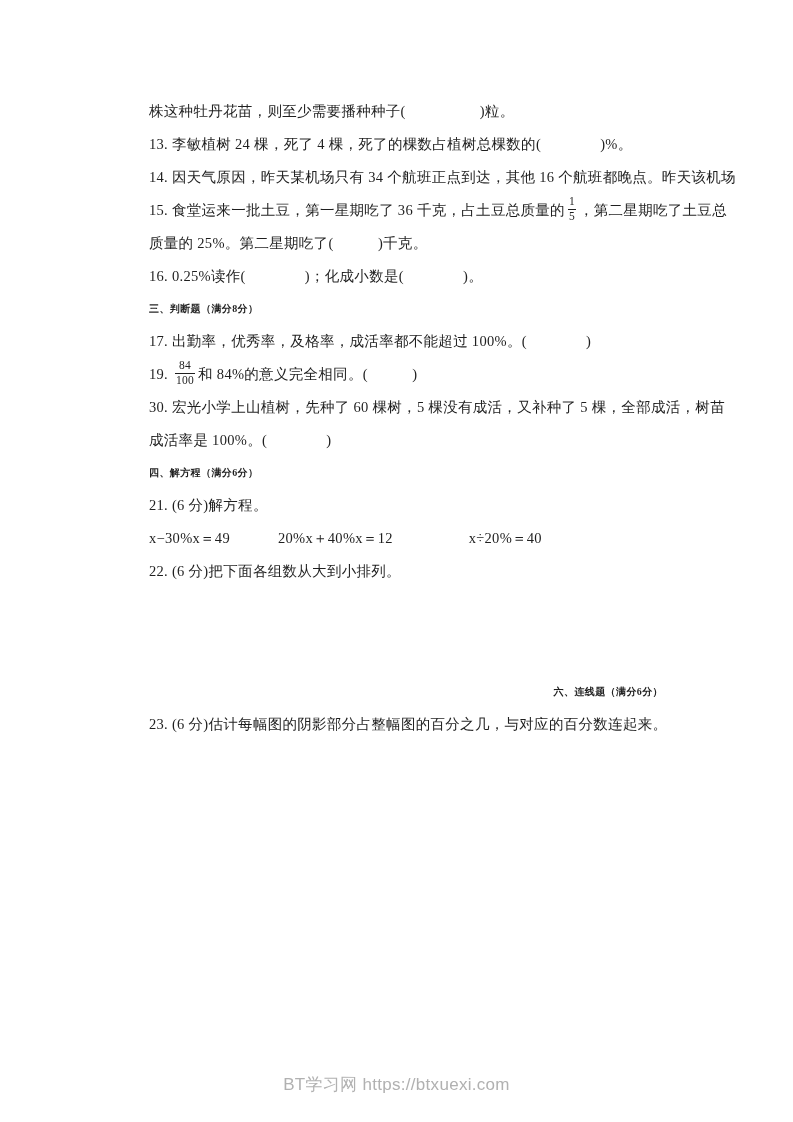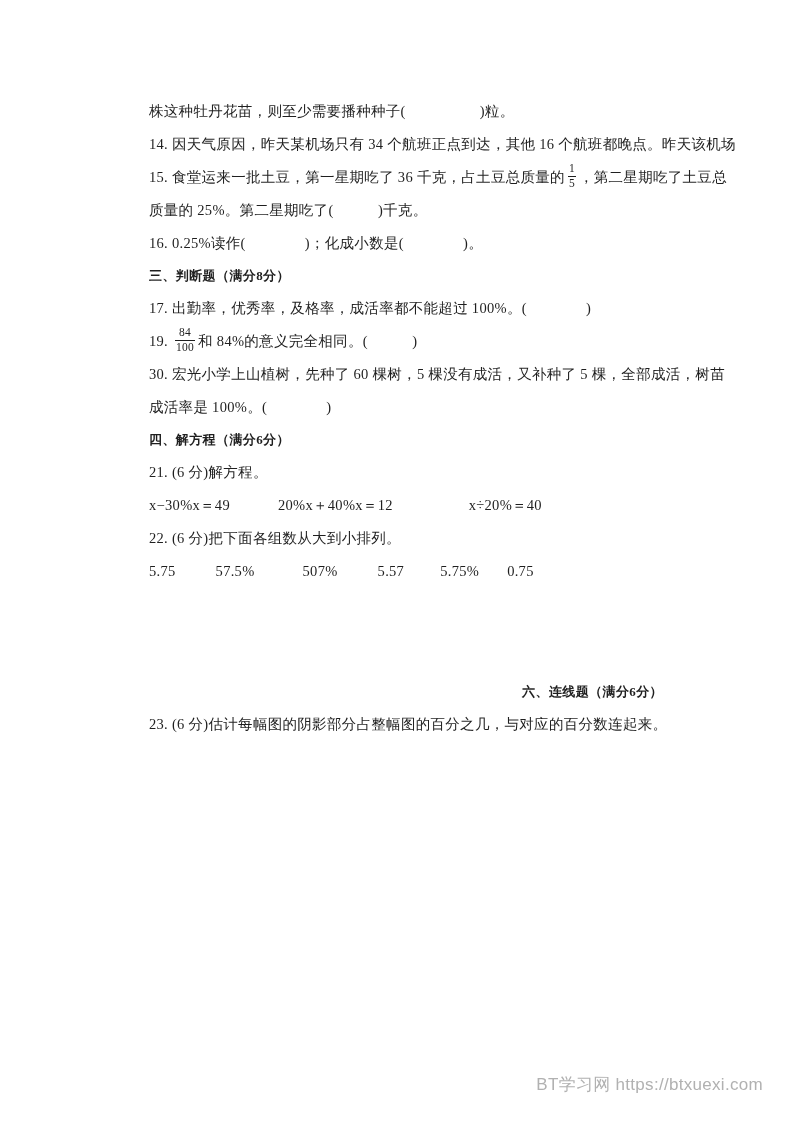--- a/index.html
+++ b/index.html
@@ -17,21 +17,21 @@
   .content {
     padding: 95px 100px 0 119px;
   }
   p.line {
     font-size: 14.5px;
     line-height: 33px;
     white-space: nowrap;
     letter-spacing: 0.3px;
   }
   p.heading {
-    font-size: 13px;
+    font-size: 10px;
     font-weight: bold;
     line-height: 32px;
     white-space: nowrap;
     letter-spacing: 0.4px;
   }
   .frac {
     display: inline-flex;
     flex-direction: column;
     align-items: center;
     vertical-align: middle;
@@ -51,35 +51,36 @@
   .num-2 { margin-right: 40px; }
   .num-3 { margin-right: 36px; }
   .num-4 { margin-right: 28px; }
   .gap-before-sec5 { margin-top: 92px; }
   .gap-before-sec6 { margin-top: 88px; text-align: right; }
   .footer {
     position: absolute;
     left: 0;
     right: 0;
     bottom: 26px;
-    text-align: right;
+    text-align: center;
     color: #b1b1b1;
     font-size: 17px;
     font-family: "Liberation Sans", "DejaVu Sans", sans-serif;
     letter-spacing: 0.3px;
   }
 </style>
 </head>
 <body>
 
 <div class="page">
   <div class="content">
 
     <p class="line">株这种牡丹花苗，则至少需要播种种子(　　　　　)粒。</p>
 
+    <p class="line">13. 李敏植树 24 棵，死了 4 棵，死了的棵数占植树总棵数的(　　　　)%。</p>
 
     <p class="line">14. 因天气原因，昨天某机场只有 34 个航班正点到达，其他 16 个航班都晚点。昨天该机场</p>
 
     <p class="line">
       <span>15. 食堂运来一批土豆，第一星期吃了 36 千克，占土豆总质量的</span><span class="frac">
           <span class="num">1</span>
           <span class="den">5</span>
         </span><span>，第二星期吃了土豆总</span>
     </p>
     <p class="line">质量的 25%。第二星期吃了(　　　)千克。</p>
@@ -105,23 +106,20 @@
 
     <p class="line">21. (6 分)解方程。</p>
 
     <p class="line equations">
       <span class="eq-1">x−30%x＝49</span><span class="eq-2">20%x＋40%x＝12</span><span>x÷20%＝40</span>
     </p>
 
 
     <p class="line">22. (6 分)把下面各组数从大到小排列。</p>
 
-    <p class="line numbers">
-      <span class="num-0">5.75</span><span class="num-1">57.5%</span><span class="num-2">507%</span><span class="num-3">5.57</span><span class="num-4">5.75%</span><span>0.75</span>
-    </p>
 
     <p class="heading gap-before-sec6">六、连线题（满分6分）</p>
 
     <p class="line">23. (6 分)估计每幅图的阴影部分占整幅图的百分之几，与对应的百分数连起来。</p>
 
   </div>
 
   <div class="footer">BT学习网 https://btxuexi.com</div>
 </div>
 

